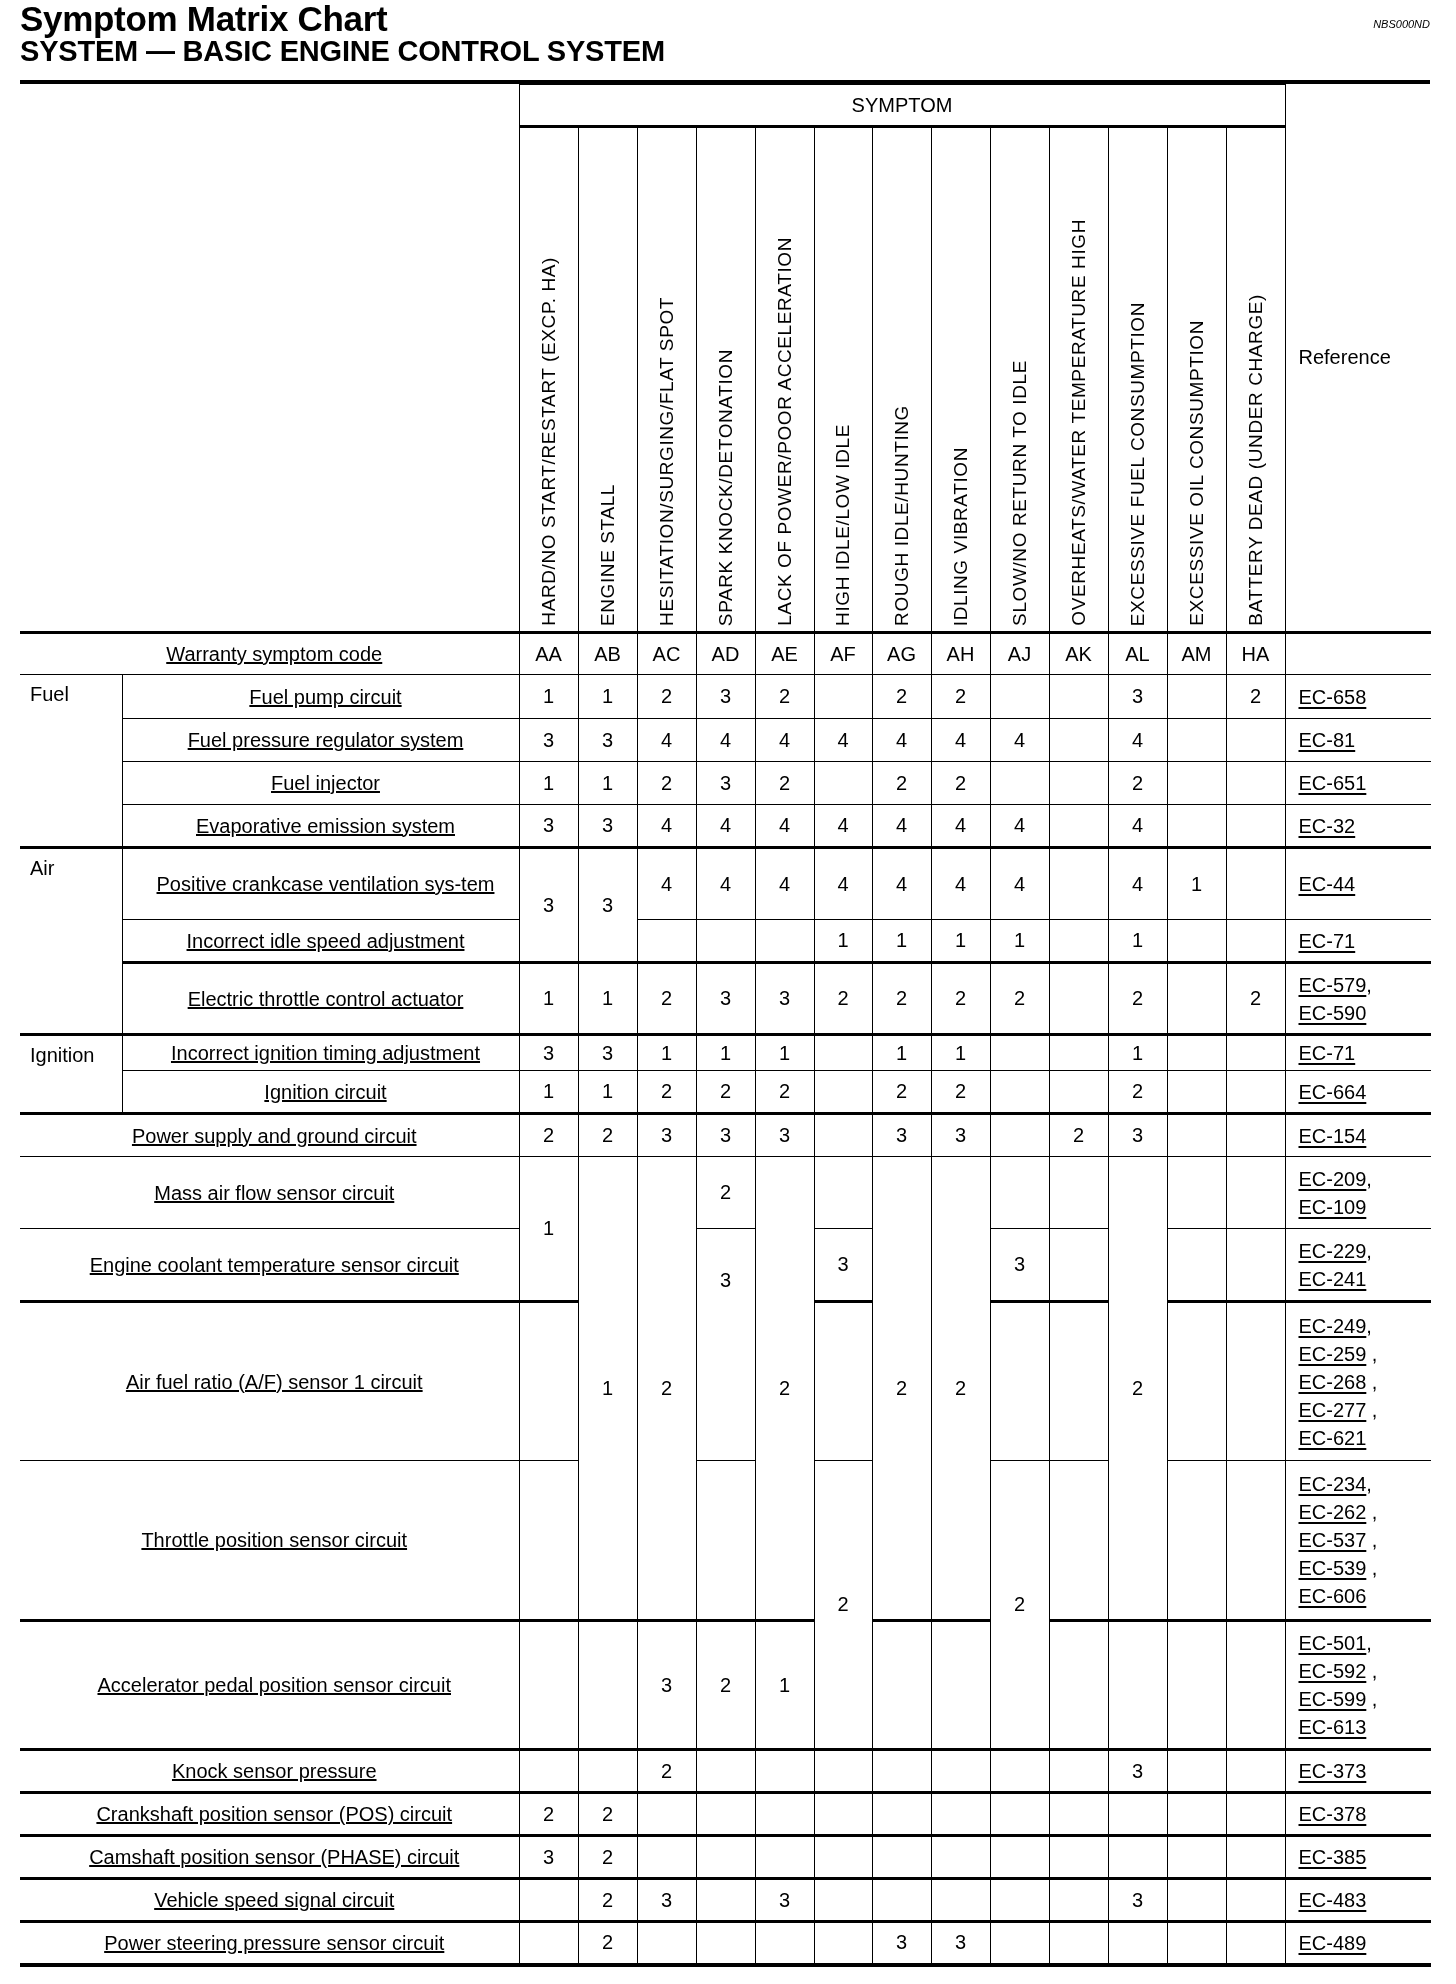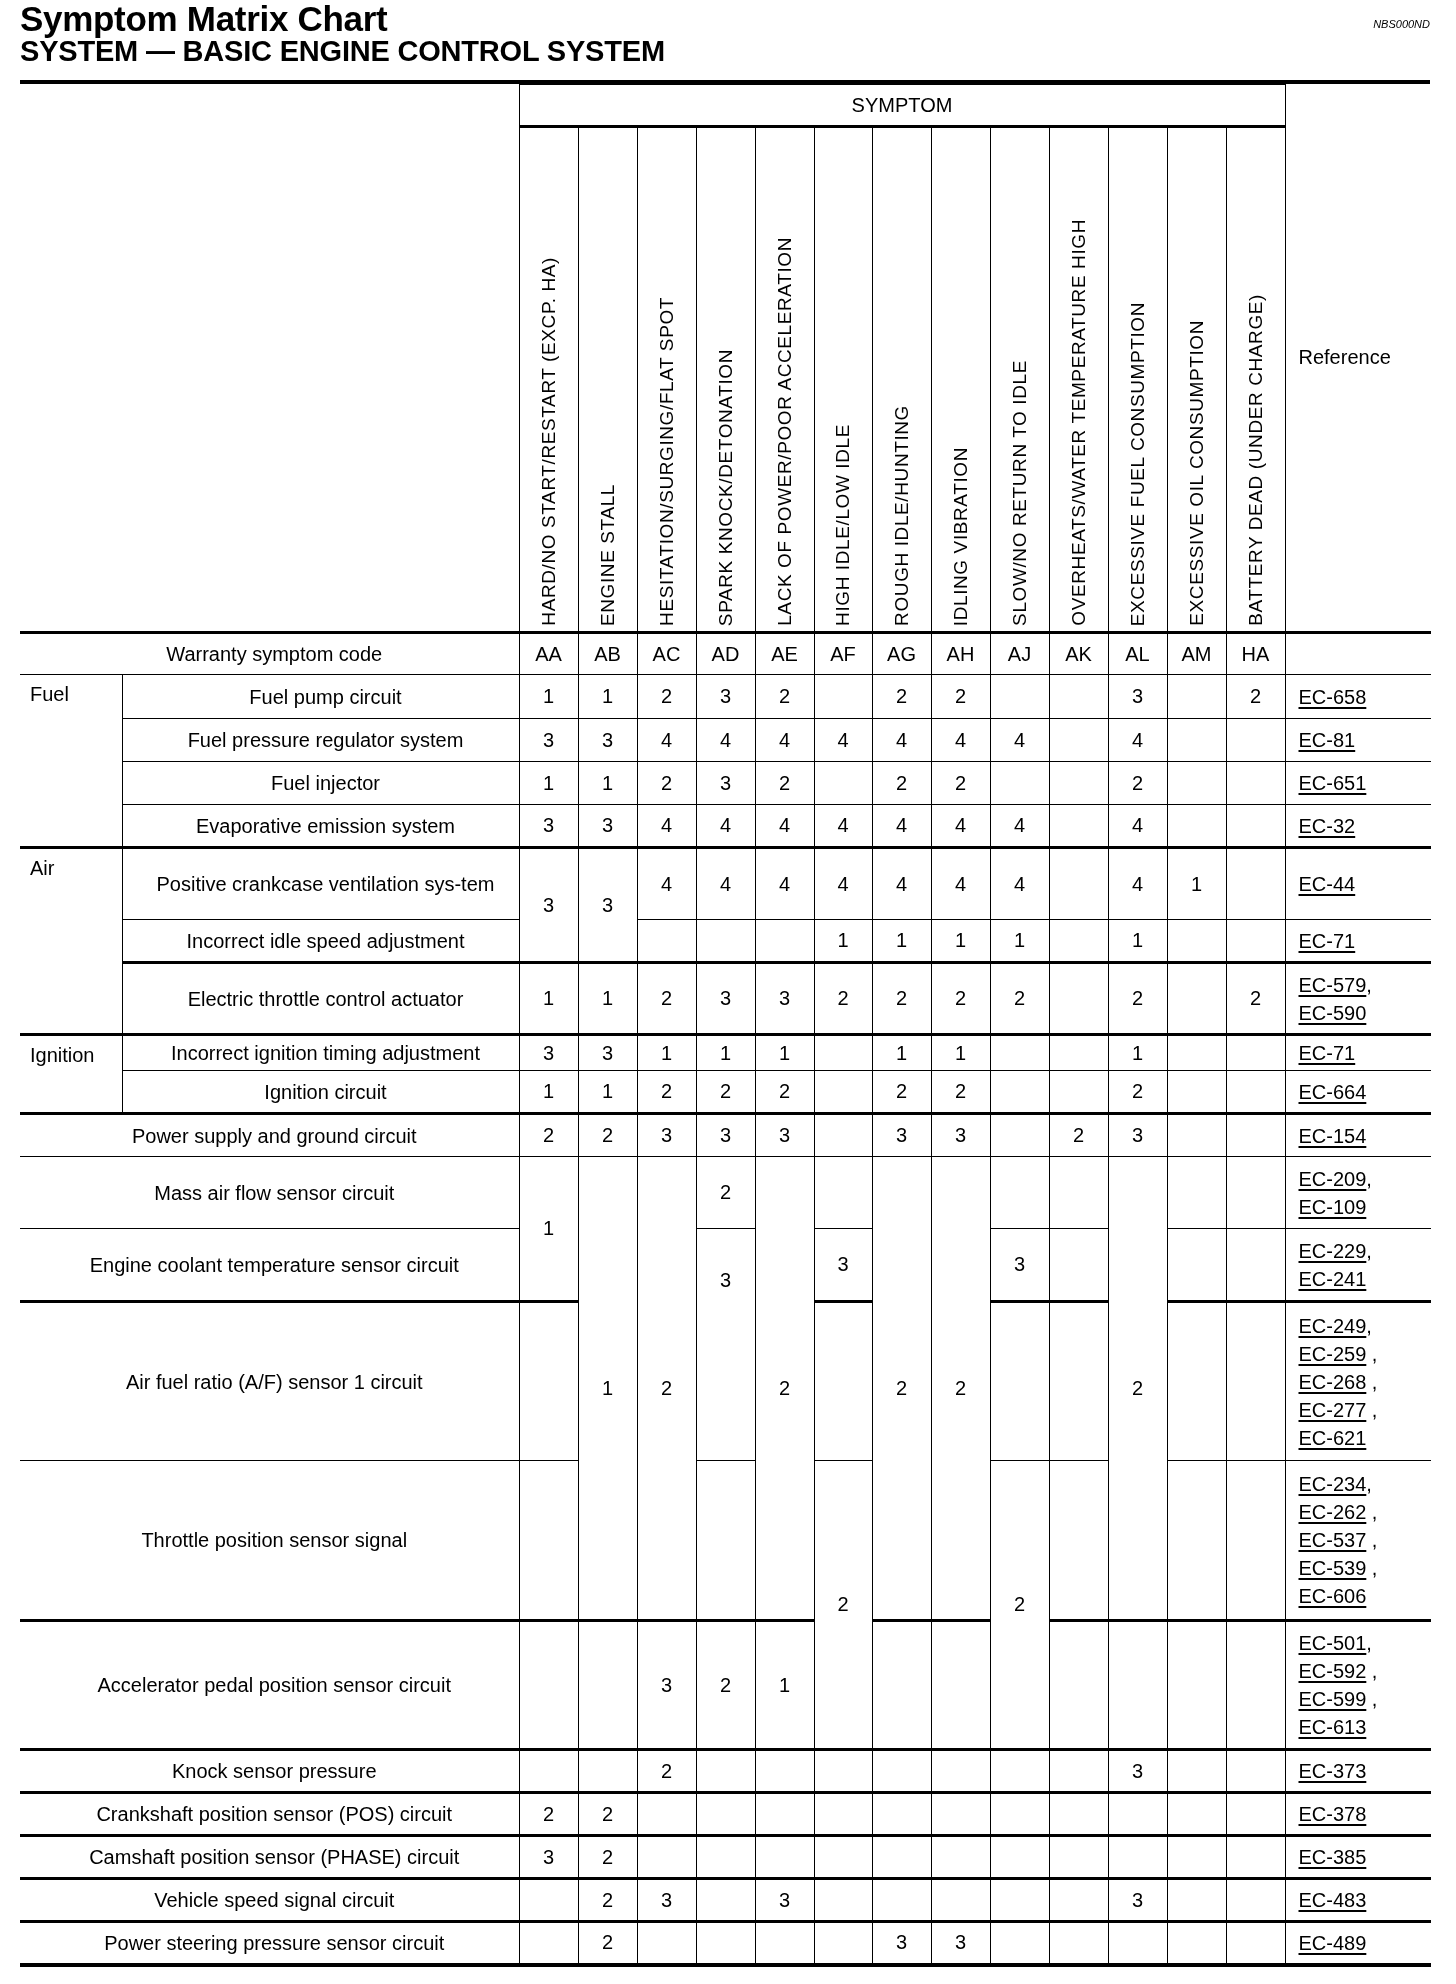--- a/index.html
+++ b/index.html
@@ -4,21 +4,21 @@
 <style>
   html,body{margin:0;padding:0;background:#fff;}
   body{width:1456px;height:1984px;position:relative;overflow:hidden;font-family:"Liberation Sans",sans-serif;color:#000;}
   .title{position:absolute;left:20px;top:0px;font-size:35px;font-weight:bold;line-height:38px;letter-spacing:-0.3px;}
   .subtitle{position:absolute;left:20px;top:34px;font-size:29px;font-weight:bold;line-height:34px;letter-spacing:-0.2px;}
   .docid{position:absolute;right:26px;top:18px;font-size:11px;font-style:italic;}
   .toprule{position:absolute;left:20px;top:80px;width:1410px;height:4px;background:#000;}
   table.matrix{position:absolute;left:20px;top:84px;width:1410px;border-collapse:collapse;table-layout:fixed;font-size:20px;}
   table.matrix td{border:1px solid #000;padding:0;text-align:center;vertical-align:middle;overflow:hidden;}
   table.matrix tr.thick-top td{border-top:3px solid #000;}
-  td.lbl{text-align:right;padding-left:10px !important;line-height:28px;}
+  td.lbl{text-align:right;padding-left:10px !important;line-height:28px;text-decoration:underline;}
   td.cat{text-align:left !important;padding-left:10px !important;vertical-align:top !important;padding-top:8px !important;border-bottom:none;}
   td.ref{text-align:left !important;padding-left:13px !important;line-height:28px;}
   td.ref span.link{text-decoration:underline;text-underline-offset:3px;text-decoration-thickness:2px;}
   td.vert{height:502px;vertical-align:bottom !important;}
   .vtext{display:inline-block;writing-mode:vertical-rl;transform:rotate(180deg);font-size:19px;letter-spacing:0.6px;white-space:nowrap;padding-bottom:10px;line-height:22px;}
   td.sym{height:40px;font-size:20px;}
   td.reference-head{text-align:left !important;padding-left:13px !important;font-size:20px;}
   td.code{font-size:20px;}
   table.matrix td.blank{border-top:none;border-left:none;border-bottom:3px solid #000;}
 </style>
@@ -305,21 +305,21 @@
     <td></td>
     <td></td>
     <td></td>
     <td></td>
     <td></td>
     <td></td>
     <td class="ref" style="border-right:none;margin-top:36px;"><span class="link">EC-249</span>,<br><span class="link">EC-259</span> ,<br><span class="link">EC-268</span> ,<br><span class="link">EC-277</span> ,<br><span class="link">EC-621</span></td>
   </tr>
 
   <tr style="height:160px">
-    <td colspan="2" class="lbl" style="border-left:none;">Throttle position sensor signal</td>
+    <td colspan="2" class="lbl" style="border-left:none;">Throttle position sensor circuit</td>
     <td></td>
     <td></td>
     <td rowspan="2">2</td>
     <td rowspan="2">2</td>
     <td></td>
     <td></td>
     <td></td>
     <td class="ref" style="border-right:none;"><span class="link">EC-234</span>,<br><span class="link">EC-262</span> ,<br><span class="link">EC-537</span> ,<br><span class="link">EC-539</span> ,<br><span class="link">EC-606</span></td>
   </tr>
 

